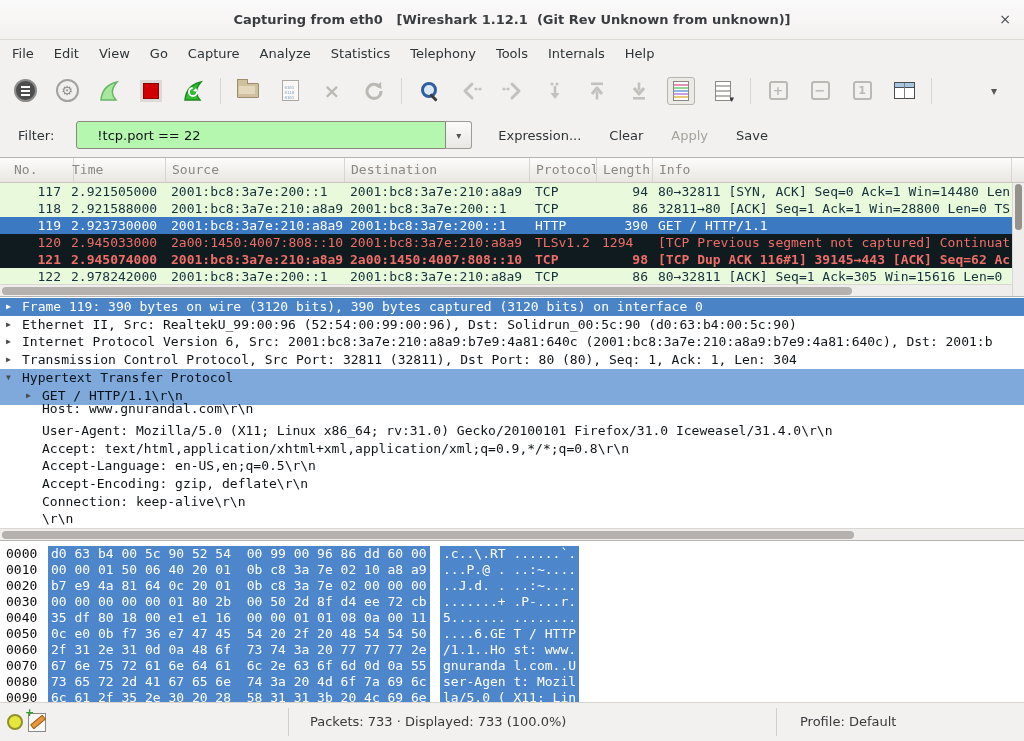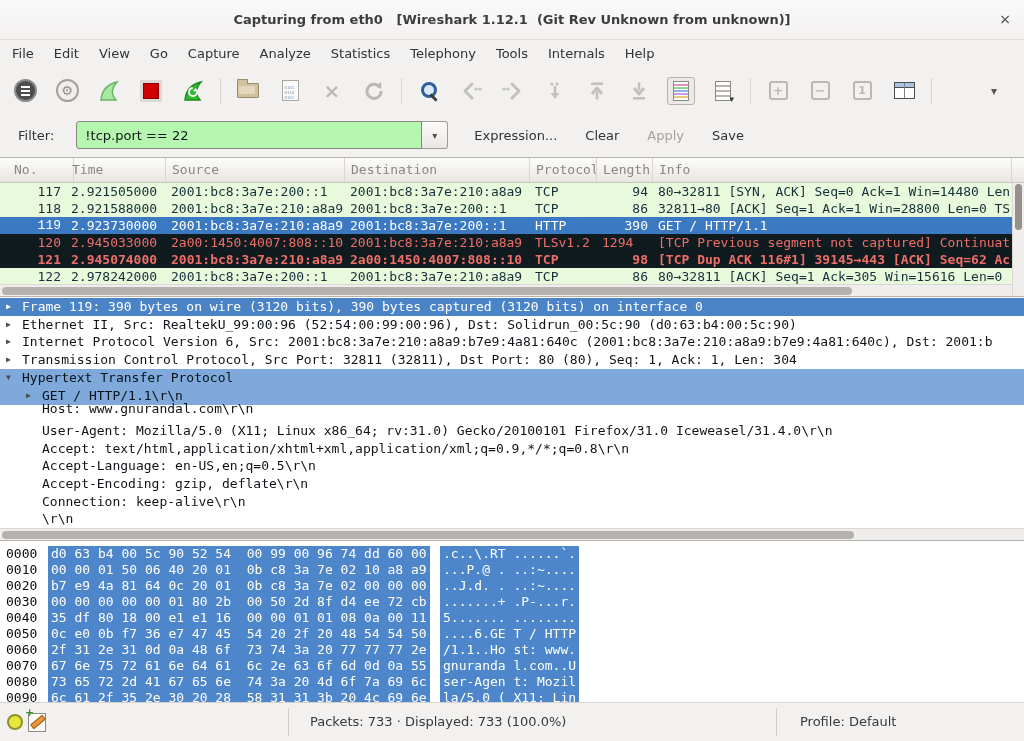--- a/index.html
+++ b/index.html
@@ -49,21 +49,21 @@
   .ic-zbox{width:15px;height:15px;border:2px solid #bcb9b5;border-radius:3px;color:#bcb9b5;font-weight:bold;
     font-size:13px;display:flex;align-items:center;justify-content:center;line-height:1;}
   .ic-table{width:19px;height:15px;border:1px solid #4a4d50;background:#fff;position:relative;}
   .ic-table::before{content:"";position:absolute;left:0;top:0;right:0;height:4px;background:#a8c4e0;border-bottom:1px solid #4a4d50;}
   .ic-table::after{content:"";position:absolute;left:9px;top:0;bottom:0;width:1px;background:#7d8084;}
 
   
   #filterbar{position:absolute;left:0;top:113px;width:1024px;height:44px;display:flex;align-items:center;}
   .filter-label{margin-left:18px;}
   .filter-input{margin-left:22px;width:328px;height:26px;background:#b5f7ae;border:1px solid #89867f;
-    border-radius:3px 0 0 3px;padding:0 8px;font:13px "DejaVu Sans","Liberation Sans",sans-serif;color:#101418;outline:none;}
+    border-radius:3px 0 0 3px;padding:0 20px;font:13px "DejaVu Sans","Liberation Sans",sans-serif;color:#101418;outline:none;}
   .filter-drop{width:26px;height:28px;background:linear-gradient(#fcfbfa,#e9e7e4);border:1px solid #9f9c97;
     border-left:none;border-radius:0 3px 3px 0;display:flex;align-items:center;justify-content:center;
     color:#55524e;font-size:10px;box-sizing:border-box;}
   .filter-btn{margin-left:24px;padding:0 2px;white-space:pre;}
   .filter-btn.disabled{color:#a5a29c;}
 
   
   #packetpane{position:absolute;left:0;top:157px;width:1024px;height:139px;background:#fff;
     border-top:1px solid #b6b3ae;box-sizing:border-box;}
   .plheader{position:absolute;top:0;left:0;width:1024px;height:25px;
@@ -284,21 +284,21 @@
       <div class="prow green" style="top: 17px;">
         <span style="left: 0px; width: 66px; text-align: right;">118</span>
         <span style="left: 66px; width: 100px;">2.921588000</span>
         <span style="left: 166px; width: 179px;">2001:bc8:3a7e:210:a8a9</span>
         <span style="left: 345px; width: 185px;">2001:bc8:3a7e:200::1</span>
         <span style="left: 530px; width: 67px;">TCP</span>
         <span style="left: 597px; width: 56px; text-align: right;">86</span>
         <span style="left: 653px; width: 359px;">32811→80 [ACK] Seq=1 Ack=1 Win=28800 Len=0 TS</span>
       </div>
       <div class="prow selected" style="top: 34px;">
-        <span style="left: 0px; width: 66px; text-align: right; font-family: Liberation Mono, monospace;">119</span>
+        <span style="left: 0px; width: 66px; text-align: right;">119</span>
         <span style="left: 66px; width: 100px;">2.923730000</span>
         <span style="left: 166px; width: 179px;">2001:bc8:3a7e:210:a8a9</span>
         <span style="left: 345px; width: 185px;">2001:bc8:3a7e:200::1</span>
         <span style="left: 530px; width: 67px;">HTTP</span>
         <span style="left: 597px; width: 56px; text-align: right;">390</span>
         <span style="left: 653px; width: 359px;">GET / HTTP/1.1</span>
       </div>
       <div class="prow bad" style="top: 51px;">
         <span style="left: 0px; width: 66px; text-align: right;">120</span>
         <span style="left: 66px; width: 100px;">2.945033000</span>
@@ -351,21 +351,21 @@
       <div class="drow" style="top: 195.7px;"><span class="dtext" style="left: 42px;">Connection: keep-alive\r\n</span></div>
       <div class="drow" style="top: 213.4px;"><span class="dtext" style="left: 42px;">\r\n</span></div>
     </div>
   <div class="dt-hscroll">
     <div class="dt-hthumb"></div>
   </div>
 </div>
 
 <div id="bytespane">
   <div>
-      <div class="hrow" style="top: 5px;"><span class="hoff">0000</span><span class="hhex">d0 63 b4 00 5c 90 52 54  00 99 00 96 74 dd 60 00</span><span class="hascii">.c..\.RT ......`.</span></div>
+      <div class="hrow" style="top: 5px;"><span class="hoff">0000</span><span class="hhex">d0 63 b4 00 5c 90 52 54  00 99 00 96 86 dd 60 00</span><span class="hascii">.c..\.RT ......`.</span></div>
       <div class="hrow" style="top: 21px;"><span class="hoff">0010</span><span class="hhex">00 00 01 50 06 40 20 01  0b c8 3a 7e 02 10 a8 a9</span><span class="hascii">...P.@ . ..:~....</span></div>
       <div class="hrow" style="top: 37px;"><span class="hoff">0020</span><span class="hhex">b7 e9 4a 81 64 0c 20 01  0b c8 3a 7e 02 00 00 00</span><span class="hascii">..J.d. . ..:~....</span></div>
       <div class="hrow" style="top: 53px;"><span class="hoff">0030</span><span class="hhex">00 00 00 00 00 01 80 2b  00 50 2d 8f d4 ee 72 cb</span><span class="hascii">.......+ .P-...r.</span></div>
       <div class="hrow" style="top: 69px;"><span class="hoff">0040</span><span class="hhex">35 df 80 18 00 e1 e1 16  00 00 01 01 08 0a 00 11</span><span class="hascii">5....... ........</span></div>
       <div class="hrow" style="top: 85px;"><span class="hoff">0050</span><span class="hhex">0c e0 0b f7 36 e7 47 45  54 20 2f 20 48 54 54 50</span><span class="hascii">....6.GE T / HTTP</span></div>
       <div class="hrow" style="top: 101px;"><span class="hoff">0060</span><span class="hhex">2f 31 2e 31 0d 0a 48 6f  73 74 3a 20 77 77 77 2e</span><span class="hascii">/1.1..Ho st: www.</span></div>
       <div class="hrow" style="top: 117px;"><span class="hoff">0070</span><span class="hhex">67 6e 75 72 61 6e 64 61  6c 2e 63 6f 6d 0d 0a 55</span><span class="hascii">gnuranda l.com..U</span></div>
       <div class="hrow" style="top: 133px;"><span class="hoff">0080</span><span class="hhex">73 65 72 2d 41 67 65 6e  74 3a 20 4d 6f 7a 69 6c</span><span class="hascii">ser-Agen t: Mozil</span></div>
       <div class="hrow" style="top: 149px;"><span class="hoff">0090</span><span class="hhex">6c 61 2f 35 2e 30 20 28  58 31 31 3b 20 4c 69 6e</span><span class="hascii">la/5.0 ( X11; Lin</span></div>
     </div>

